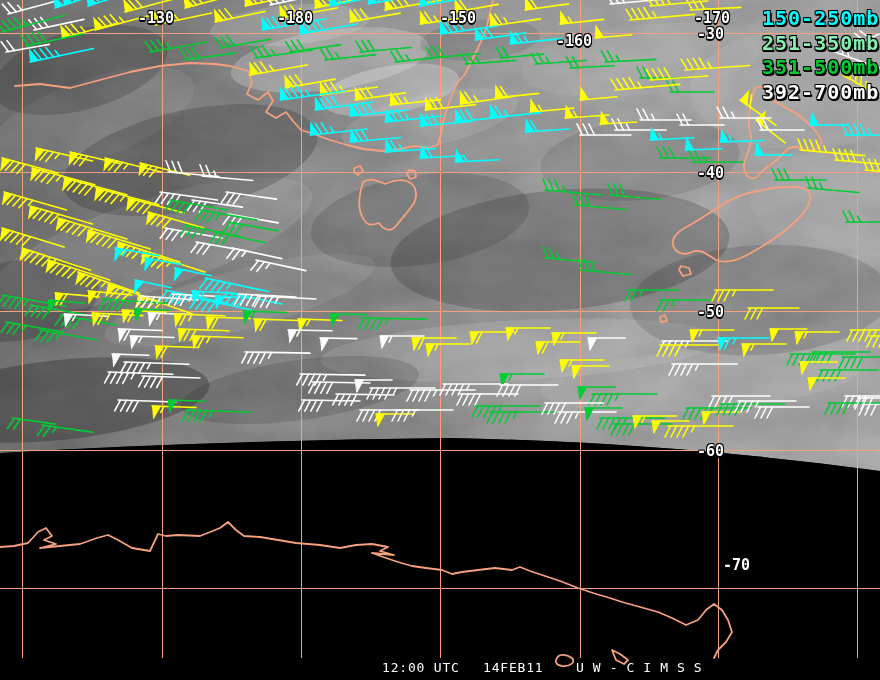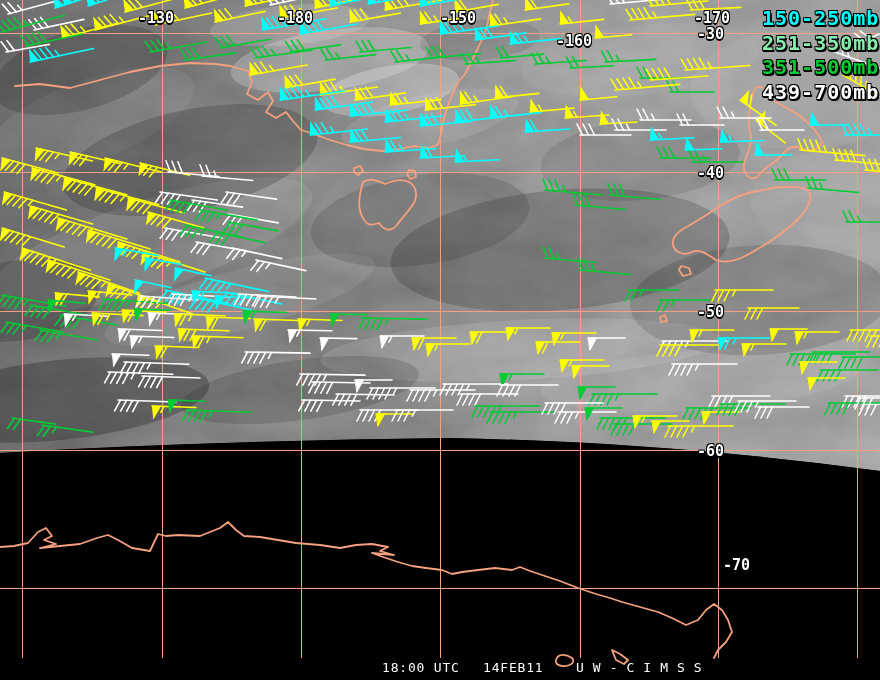--- a/index.html
+++ b/index.html
@@ -1787,19 +1787,19 @@
       <div class="ovl grid-label" style="left: 697px; top: 25px;">-30</div>
       <div class="ovl grid-label" style="left: 697px; top: 164px;">-40</div>
       <div class="ovl grid-label" style="left: 697px; top: 303px;">-50</div>
       <div class="ovl grid-label" style="left: 697px; top: 442px;">-60</div>
       <div class="ovl grid-label" style="left: 697px; top: 556px; margin-left: 26px;">-70</div>
     </div>
   <div id="legend">
       <div class="ovl legend-item" style="left: 762px; top: 6px; color: rgb(0, 255, 255);">150-250mb</div>
       <div class="ovl legend-item" style="left: 762px; top: 30.6px; color: #86efac;">251-350mb</div>
       <div class="ovl legend-item" style="left: 762px; top: 55.2px; color: rgb(0, 204, 51);">351-500mb</div>
-      <div class="ovl legend-item" style="left: 762px; top: 79.8px; color: rgb(255, 255, 255);">439-700mb</div>
+      <div class="ovl legend-item" style="left: 762px; top: 79.8px; color: rgb(255, 255, 255);">392-700mb</div>
     </div>
 
-  <div class="ovl caption" style="left: 382px; top: 660px;">18:00 UTC</div>
+  <div class="ovl caption" style="left: 382px; top: 660px;">12:00 UTC</div>
   <div class="ovl caption" style="left: 483px; top: 660px;">14FEB11</div>
   <div class="ovl caption" style="letter-spacing: 9px; left: 576px; top: 660px;">UW-CIMSS</div>
 </div>
 
 </body></html>

